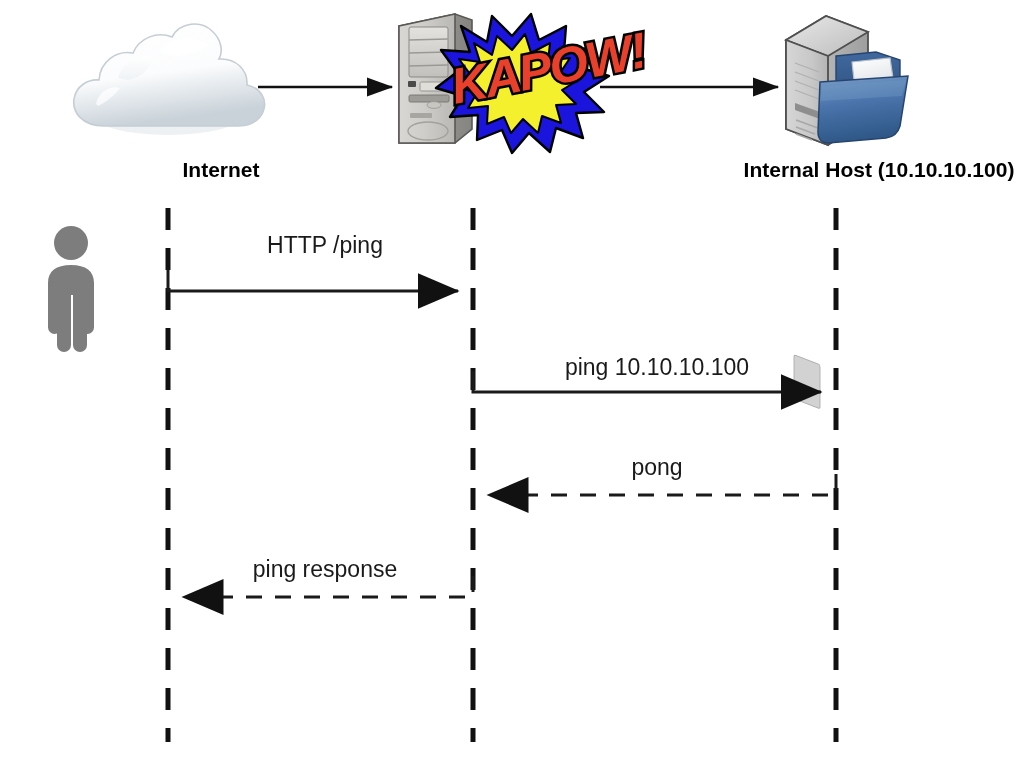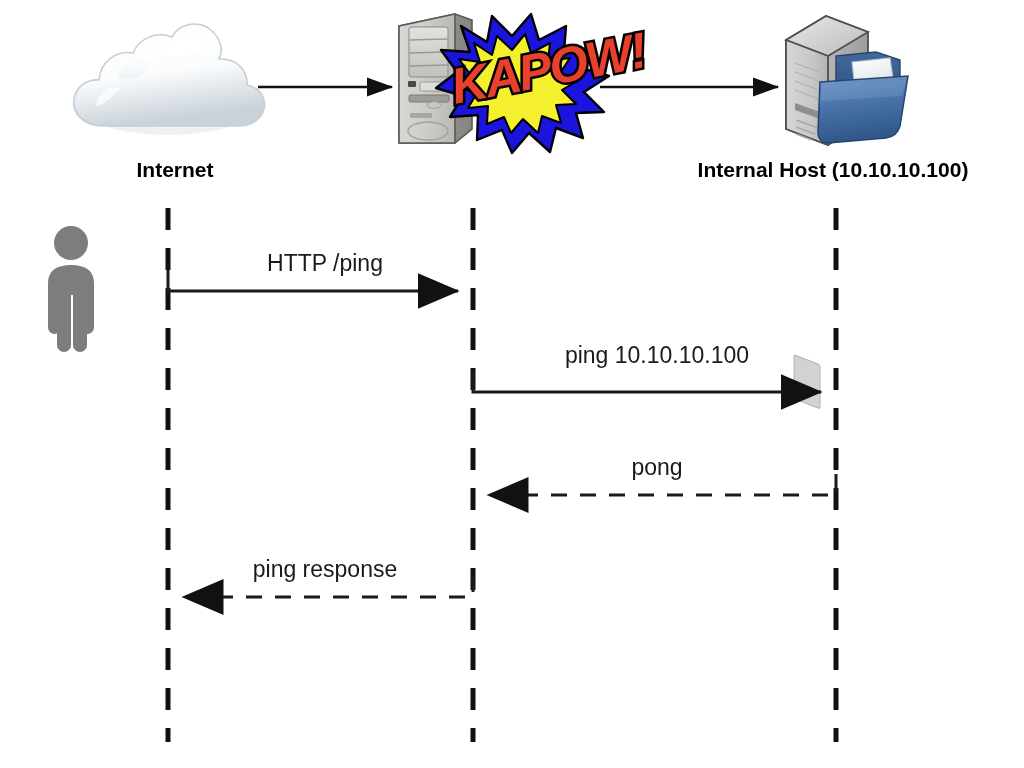--- a/index.html
+++ b/index.html
@@ -20,20 +20,21 @@
     background: #ffffff;
   }
   .topology-label {
     position: absolute;
     font-family: "Liberation Sans", sans-serif;
     font-size: 21px;
     font-weight: bold;
     color: #000000;
     white-space: nowrap;
     text-align: center;
+    padding-left: 46px;
   }
   .msg-label {
     position: absolute;
     font-family: "Liberation Sans", sans-serif;
     font-size: 23px;
     font-weight: normal;
     color: #1a1a1a;
     white-space: nowrap;
     text-align: center;
   }
@@ -225,18 +226,18 @@
 
     <g>
       <path d="M836,474 L836,495 L488,495" fill="none" stroke="#1a1a1a" stroke-width="3" stroke-dasharray="16 13" marker-end="url(#seqArrowL)"></path>
     </g>
 
     <g>
       <path d="M473,576 L473,597 L183,597" fill="none" stroke="#1a1a1a" stroke-width="3" stroke-dasharray="16 13" marker-end="url(#seqArrowL)"></path>
     </g>
   </svg>
 
-  <div class="msg-label" style="left:175px; top:250px; width:300px;">HTTP /ping</div>
-  <div class="msg-label" style="left:482px; top:342px; width:350px;">ping 10.10.10.100</div>
+  <div class="msg-label" style="left:175px; top:232px; width:300px;">HTTP /ping</div>
+  <div class="msg-label" style="left:482px; top:354px; width:350px;">ping 10.10.10.100</div>
   <div class="msg-label" style="left:175px; top:556px; width:300px;">ping response</div>
   <div class="msg-label" style="left:482px; top:454px; width:350px;">pong</div>
 
 </div>
 
 </body></html>

